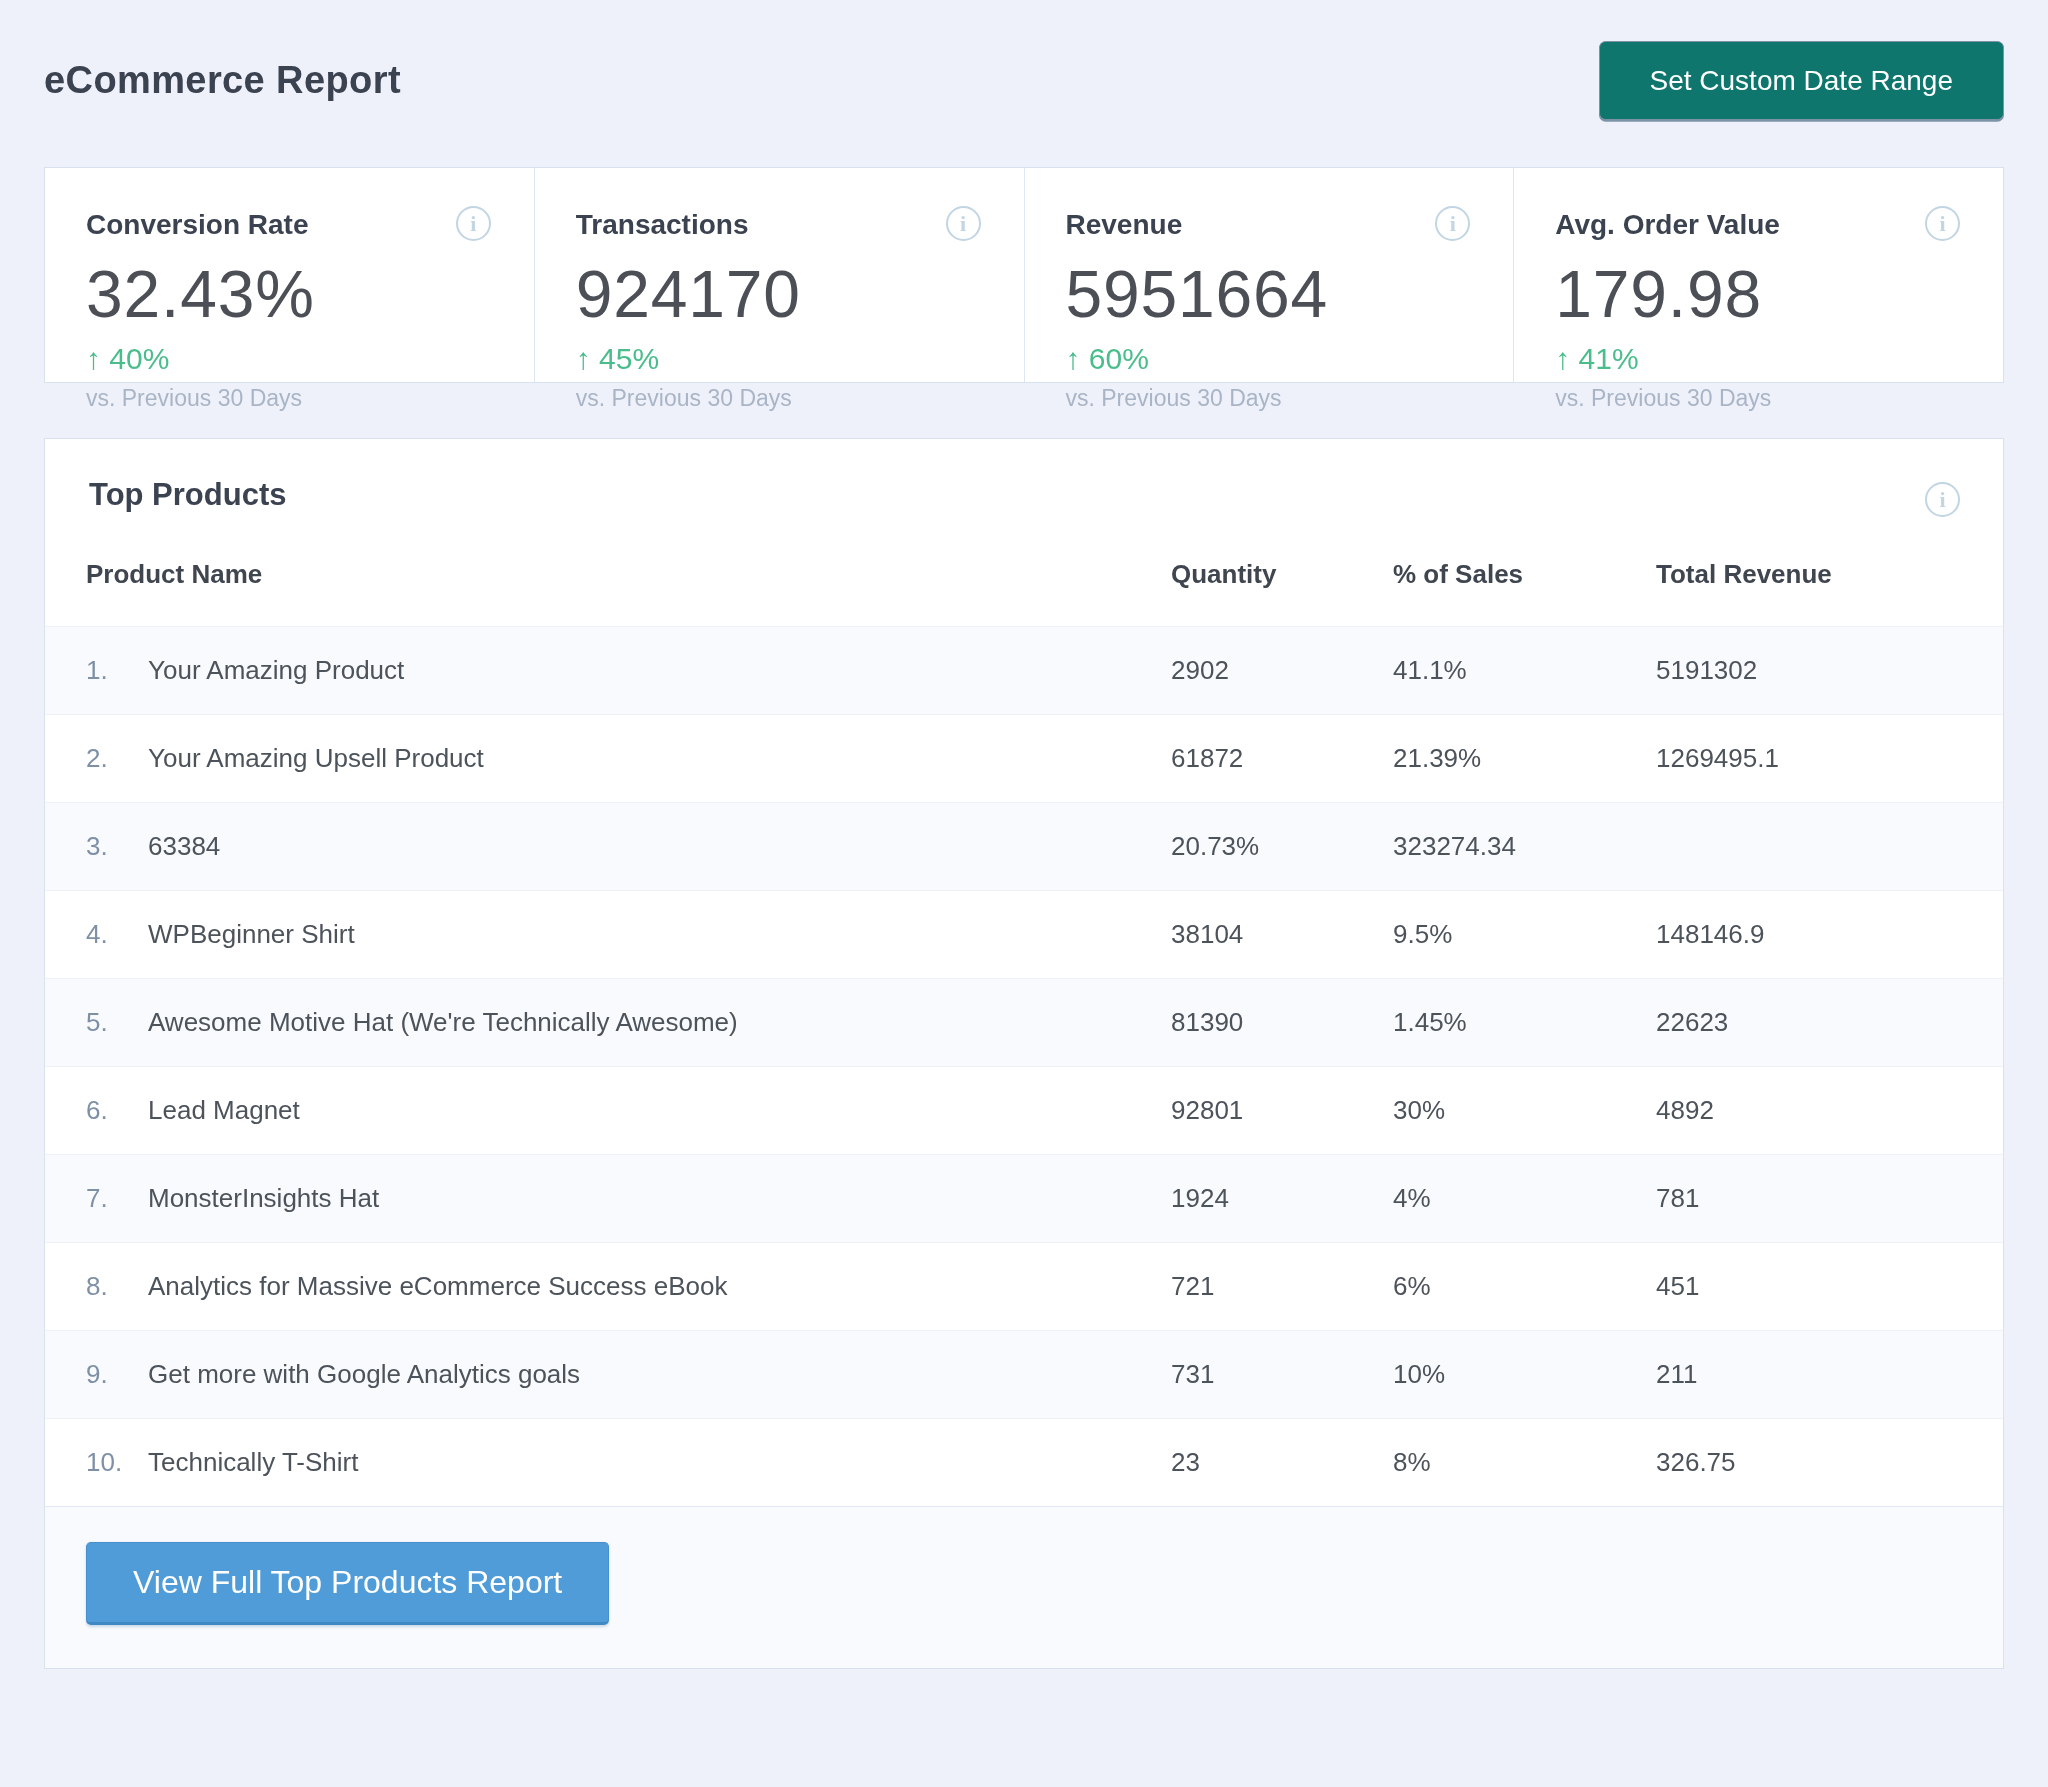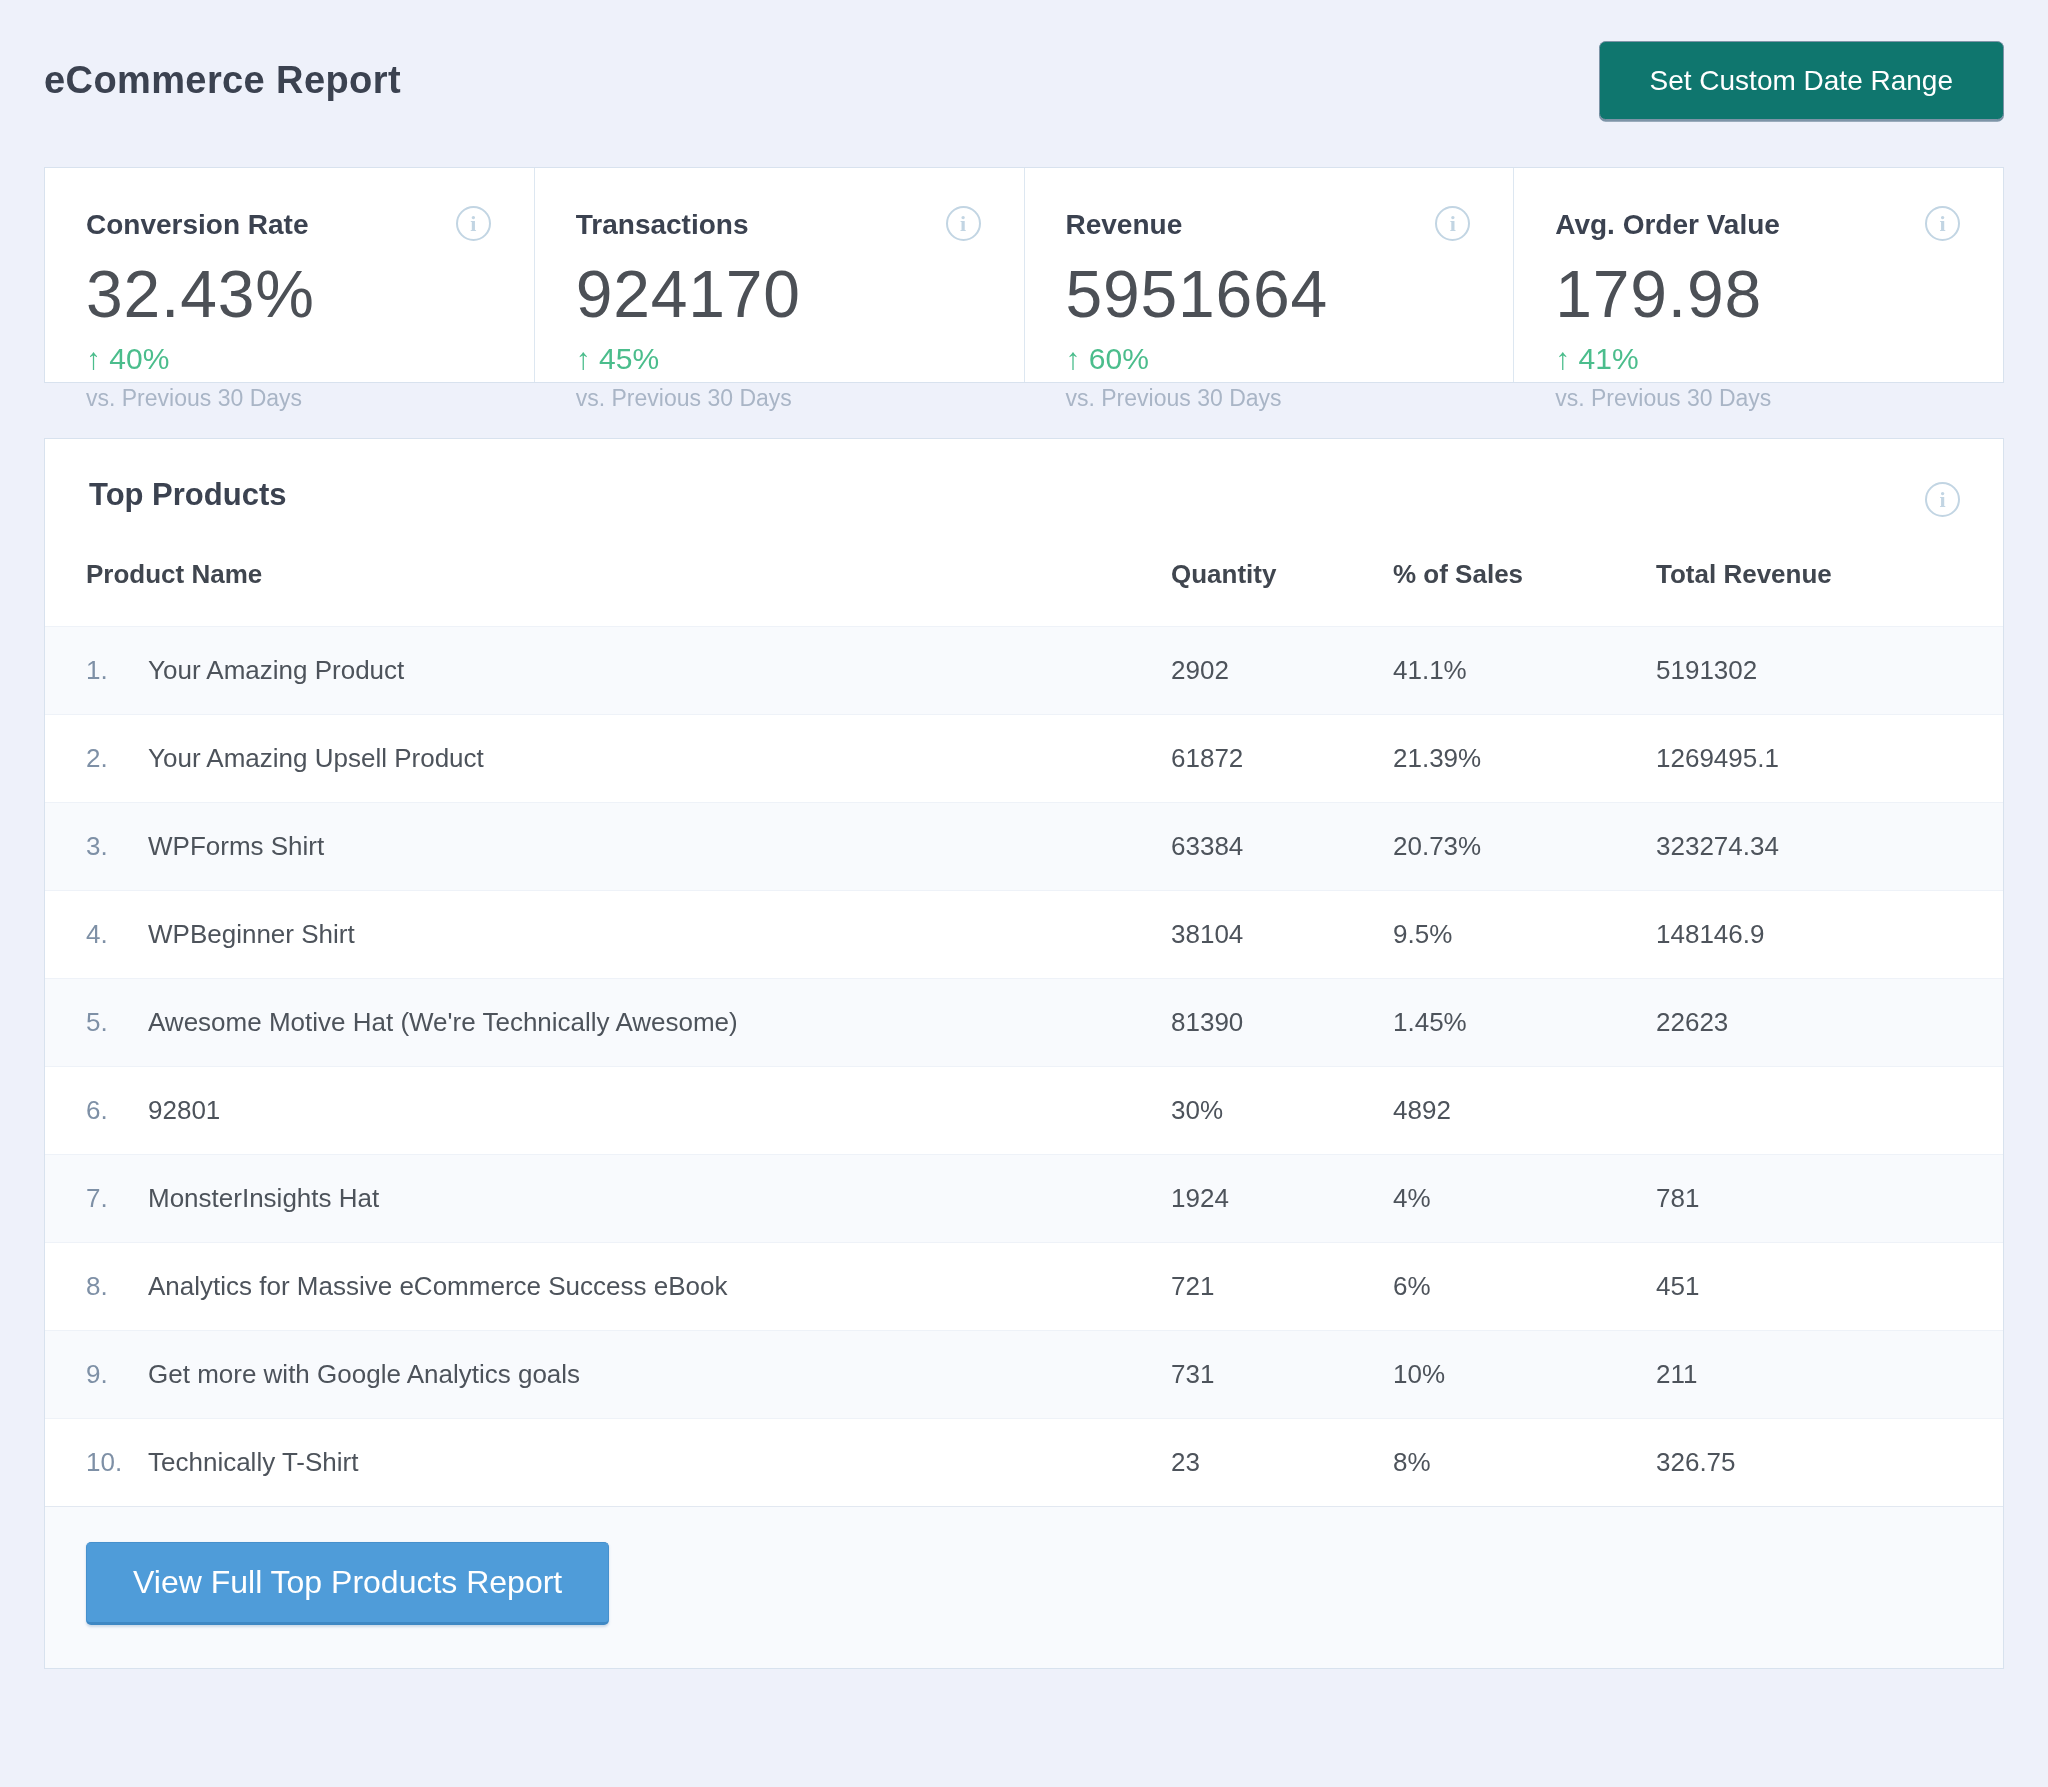--- a/index.html
+++ b/index.html
@@ -168,21 +168,20 @@
     <div class="tgrid trow">
       <div class="rank">2.</div>
       <div class="pname">Your Amazing Upsell Product</div>
       <div>61872</div>
       <div>21.39%</div>
       <div>1269495.1</div>
     </div>
 
     <div class="tgrid trow odd">
       <div class="rank">3.</div>
-      <div class="pname">WPForms Shirt</div>
       <div>63384</div>
       <div>20.73%</div>
       <div>323274.34</div>
     </div>
 
     <div class="tgrid trow">
       <div class="rank">4.</div>
       <div class="pname">WPBeginner Shirt</div>
       <div>38104</div>
       <div>9.5%</div>
@@ -192,20 +191,21 @@
     <div class="tgrid trow odd">
       <div class="rank">5.</div>
       <div class="pname">Awesome Motive Hat (We're Technically Awesome)</div>
       <div>81390</div>
       <div>1.45%</div>
       <div>22623</div>
     </div>
 
     <div class="tgrid trow">
       <div class="rank">6.</div>
+      <div class="pname">Lead Magnet</div>
       <div>92801</div>
       <div>30%</div>
       <div>4892</div>
     </div>
 
     <div class="tgrid trow odd">
       <div class="rank">7.</div>
       <div class="pname">MonsterInsights Hat</div>
       <div>1924</div>
       <div>4%</div>

